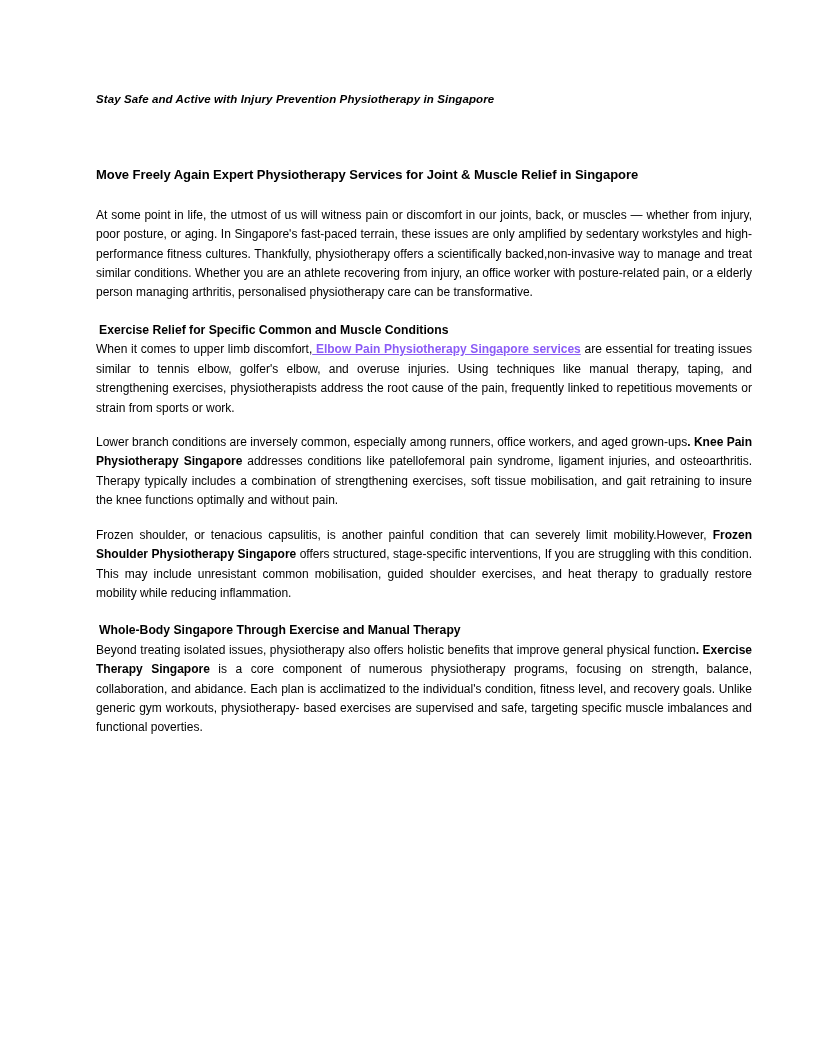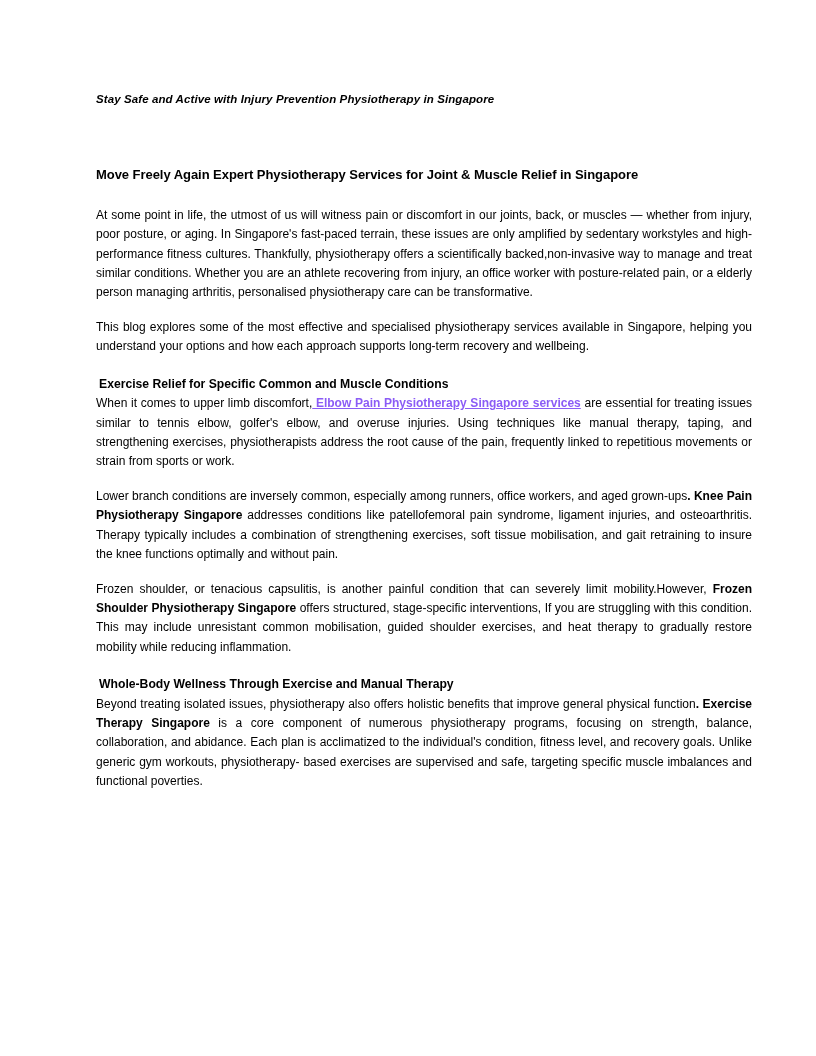--- a/index.html
+++ b/index.html
@@ -69,31 +69,30 @@
   <div class="doc-title">Stay Safe and Active with Injury Prevention Physiotherapy in Singapore</div>
 
   <div class="spacer-1"></div>
 
   <div class="h2">Move Freely Again Expert Physiotherapy Services for Joint &amp; Muscle Relief in Singapore</div>
 
   <div class="spacer-2"></div>
 
   <p class="body"> At some point in life,  the utmost of us will witness pain or discomfort in our joints, back, or muscles — whether from injury, poor posture, or aging. In Singapore's fast-paced terrain, these issues are only amplified by sedentary workstyles and high-performance fitness cultures. Thankfully, physiotherapy offers a scientifically backed,non-invasive way to manage and treat similar conditions. Whether you are an athlete recovering from injury, an office worker with posture-related pain, or a elderly person managing arthritis, personalised physiotherapy care can be transformative.</p>
 
-  <p class="body"> This blog explores some of the most effective and specialised physiotherapy services available in Singapore, helping you understand your options and how each approach supports long-term recovery and wellbeing.</p>
 
   <div class="sec-block">
     <div class="h3 lead-space">Exercise Relief for Specific Common and Muscle Conditions</div>
 
     <p class="body"><span> When it comes to upper limb discomfort,</span><a class="link" href="#"> Elbow Pain Physiotherapy Singapore services</a><span> are essential for treating issues  similar to tennis elbow, golfer's elbow, and overuse injuries. Using techniques like manual therapy, taping, and strengthening exercises, physiotherapists address the root cause of the pain,  frequently linked to  repetitious movements or strain from sports or work.</span></p>
 
     <p class="body"><span> Lower branch conditions are inversely common, especially among runners, office workers, and aged  grown-ups</span><strong>. Knee Pain Physiotherapy Singapore</strong><span> addresses conditions like patellofemoral pain syndrome, ligament injuries, and osteoarthritis. Therapy typically includes a combination of strengthening exercises, soft tissue mobilisation, and gait retraining to insure the knee functions optimally and without pain.</span></p>
 
     <p class="body"><span> Frozen shoulder, or  tenacious capsulitis, is another painful condition that can severely limit mobility.However, </span><strong>Frozen Shoulder Physiotherapy Singapore</strong><span> offers structured, stage-specific interventions, If you are struggling with this condition. This may include  unresistant  common mobilisation, guided shoulder exercises, and heat therapy to gradually restore mobility while reducing inflammation.</span></p>
   </div>
 
   <div class="sec-block">
-    <div class="h3 lead-space">Whole-Body Wellness Through Exercise and Manual Therapy</div>
+    <div class="h3 lead-space">Whole-Body Singapore Through Exercise and Manual Therapy</div>
 
     <p class="body"><span> Beyond treating isolated issues, physiotherapy also offers holistic benefits that improve general physical function</span><strong>. Exercise Therapy Singapore</strong><span> is a core component of  numerous physiotherapy programs, focusing on strength, balance, collaboration, and abidance. Each plan is  acclimatized to the individual's condition, fitness level, and recovery goals. Unlike generic gym workouts, physiotherapy- based exercises are supervised and safe, targeting specific muscle imbalances and functional  poverties.</span></p>
   </div>
 
 </div>
 
 </body></html>

